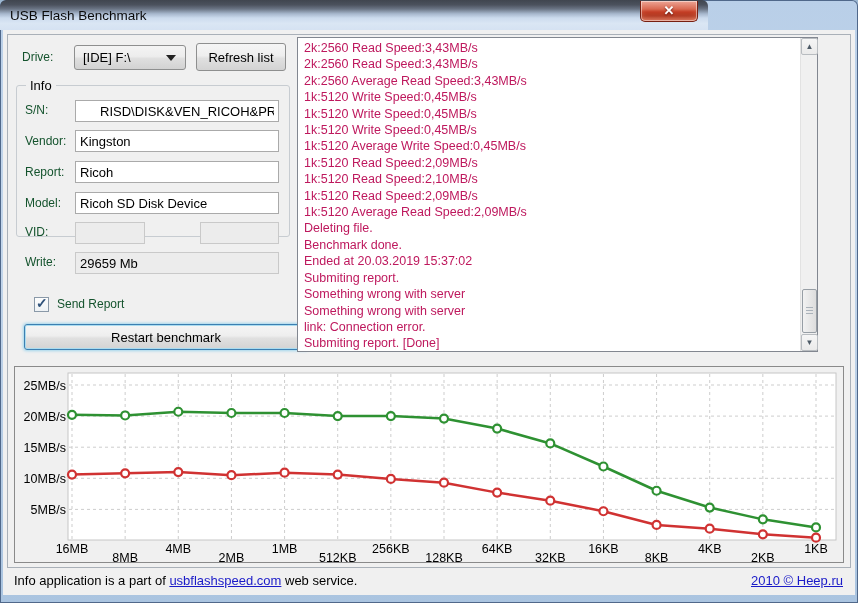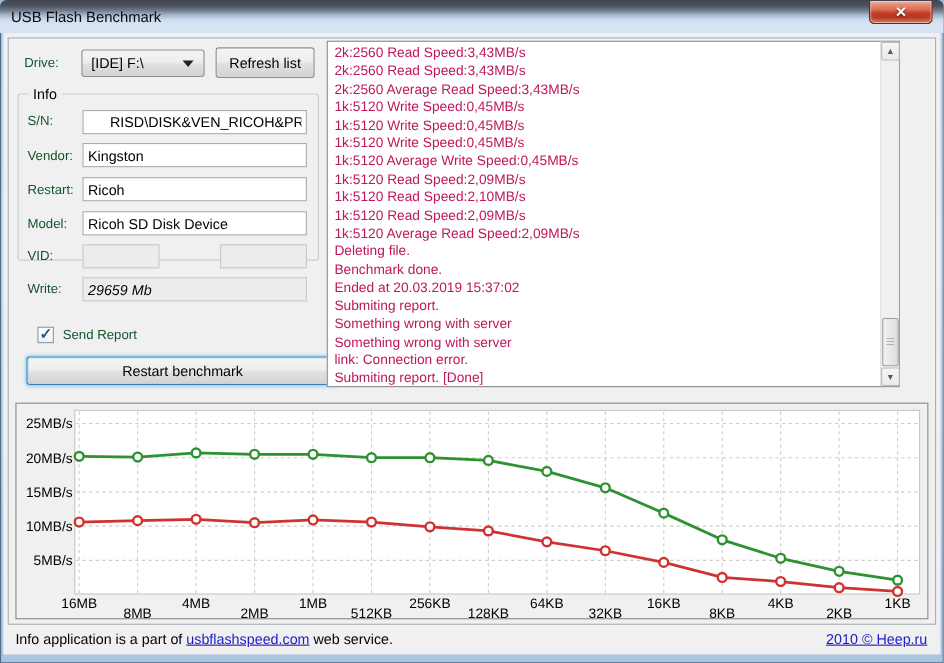--- a/index.html
+++ b/index.html
@@ -7,21 +7,21 @@
   .window {
     position:relative; width:858px; height:603px;
     font-family:"Liberation Sans", sans-serif; font-size:13px; color:#000;
     background:linear-gradient(180deg,#b9cfe8 0%,#c3d6eb 40%,#aac4e0 100%);
     border-radius:6px 6px 0 0;
     overflow:hidden;
     box-shadow:0 0 0 1px #50688a inset;
   }
   
   .titlebar {
-    position:absolute; left:0; top:0; width:858px; height:30px;
+    position:absolute; left:0; top:0; width:708px; height:30px;
     background:linear-gradient(180deg,#40454f 0%,#4b515d 16%,#6b7585 30%,#a7b7cd 46%,#ccdbee 60%,#dae6f4 78%,#d5e2f2 100%);
     border-radius:6px 6px 0 0;
   }
   .title { position:absolute; left:10px; top:8px; font-size:13.5px; color:#0a0a0a; }
   .close-btn {
     position:absolute; right:10px; top:1px; width:58px; height:21px;
     border:1px solid #772012; border-top:none; border-radius:0 0 5px 5px;
     background:linear-gradient(180deg,#eda696 0%,#d96a52 40%,#c23a22 55%,#aa2c15 75%,#c65038 100%);
     box-shadow:inset 0 0 0 1px rgba(255,255,255,.45), inset 0 -6px 8px -4px rgba(255,190,160,.55);
     cursor:pointer; text-align:center;
@@ -60,21 +60,21 @@
   
   .groupbox {
     position:absolute; left:13px; top:55px; width:274px; height:152px;
     border:1px solid #c7ccd1; border-radius:3px;
   }
   .groupbox .legend { position:absolute; left:9px; top:-8px; padding:0 4px; background:#f0f0f0; font-size:13px; }
   .field {
     position:absolute; height:22px; border:1px solid #aaaaaa;
     background:#fff; font-family:"Liberation Sans", sans-serif; font-size:13px; color:#000; padding:1px 4px;
   }
-  .field.ro { background:#ececec; border-color:#c9c9c9;font-style:italic; }
+  .field.ro { background:#ececec; border-color:#c9c9c9; }
   
   .checkbox {
     position:absolute; left:31px; top:267px; width:15px; height:15px;
     border:1px solid #8a99a8; background:linear-gradient(180deg,#fdfdfd,#eef2f5); cursor:pointer;
   }
   .checkbox .check { position:absolute; left:1px; top:-3px; font-size:14px; font-weight:bold; color:#31537b; }
   
   .log {
     position:absolute; left:294px; top:7px; width:521px; height:315px;
     border:1px solid #828790; background:#fff;
@@ -132,21 +132,21 @@
 
     <div class="groupbox">
       <span class="legend">Info</span>
 
       <span class="lbl" style="left:8px; top:17px;">S/N:</span>
       <input class="field" style="left: 58px; top: 14px; width: 204px; padding-left: 24px;" value="RISD\DISK&amp;VEN_RICOH&amp;PROD">
 
       <span class="lbl" style="left:8px; top:48px;">Vendor:</span>
       <input class="field" style="left: 58px; top: 44px; width: 204px;" value="Kingston">
 
-      <span class="lbl" style="left:8px; top:79px;">Restart:</span>
+      <span class="lbl" style="left:8px; top:79px;">Report:</span>
       <input class="field" style="left: 58px; top: 75px; width: 204px;" value="Ricoh">
 
       <span class="lbl" style="left:8px; top:110px;">Model:</span>
       <input class="field" style="left: 58px; top: 106px; width: 204px;" value="Ricoh SD Disk Device">
 
       <span class="lbl" style="left:8px; top:139px;">VID:</span>
       <input class="field ro" style="left: 58px; top: 136px; width: 70px;" value="">
       <span class="lbl" style="left:147px; top:139px;margin-top:27px;">PID:</span>
       <input class="field ro" style="left: 183px; top: 136px; width: 79px;" value="">
 

